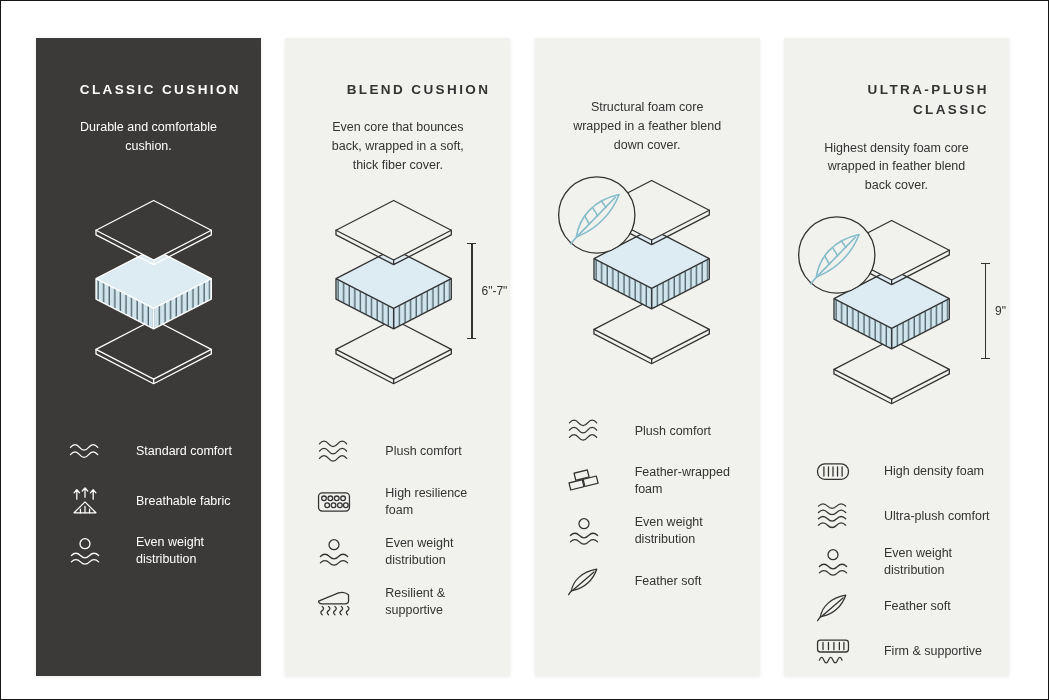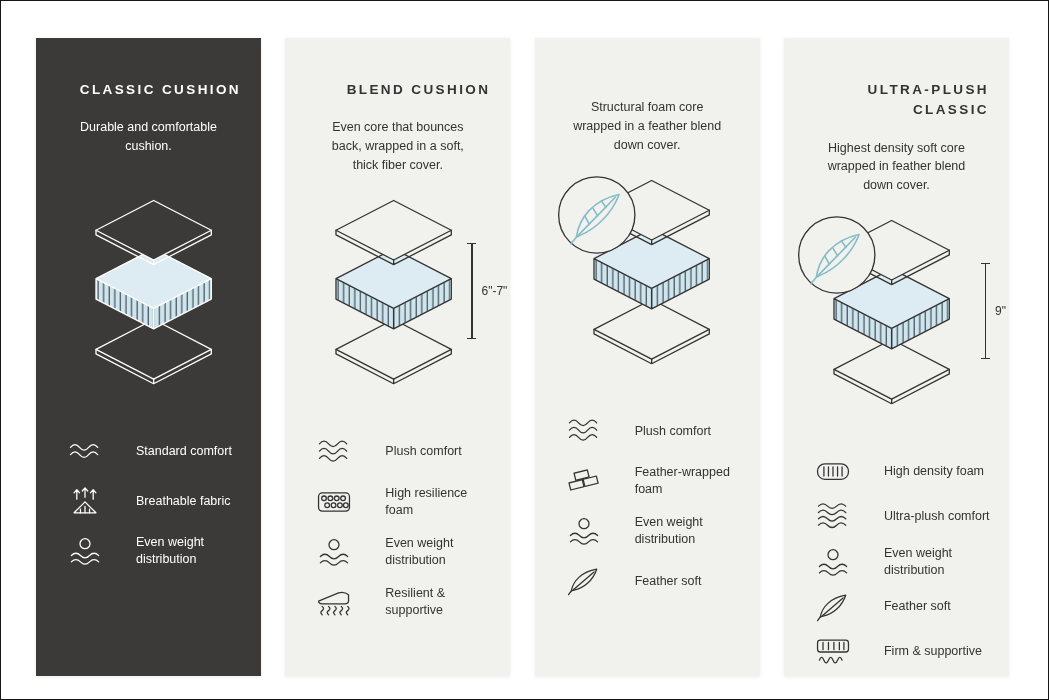--- a/index.html
+++ b/index.html
@@ -330,21 +330,21 @@
               <use href="#i-feather"></use>
             </svg>
           </span>
         <span class="flabel">Feather soft</span>
       </li>
     </ul>
   </section>
 
   <section class="card light measured tight">
     <h2>ULTRA-PLUSH CLASSIC</h2>
-    <p class="desc">Highest density soft core wrapped in feather blend down cover.</p>
+    <p class="desc">Highest density foam core wrapped in feather blend back cover.</p>
     <div class="diagram">
       <svg class="cushion" viewBox="0 0 200 220">
         <use href="#cushion-base"></use>
         <use href="#feather-badge"></use>
       </svg>
       <div class="measure">
         <div class="bracket"></div>
         <span class="mlabel">9"</span>
       </div>
     </div>

